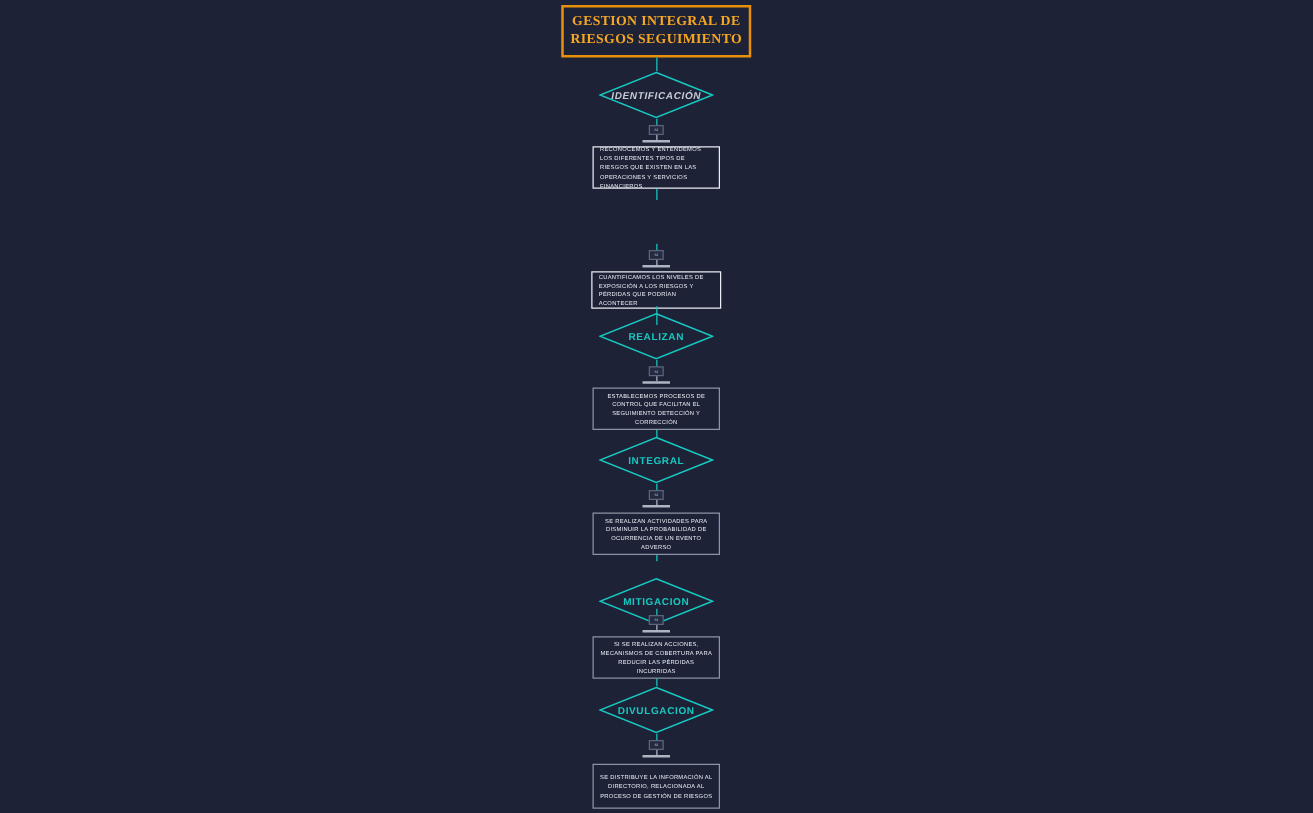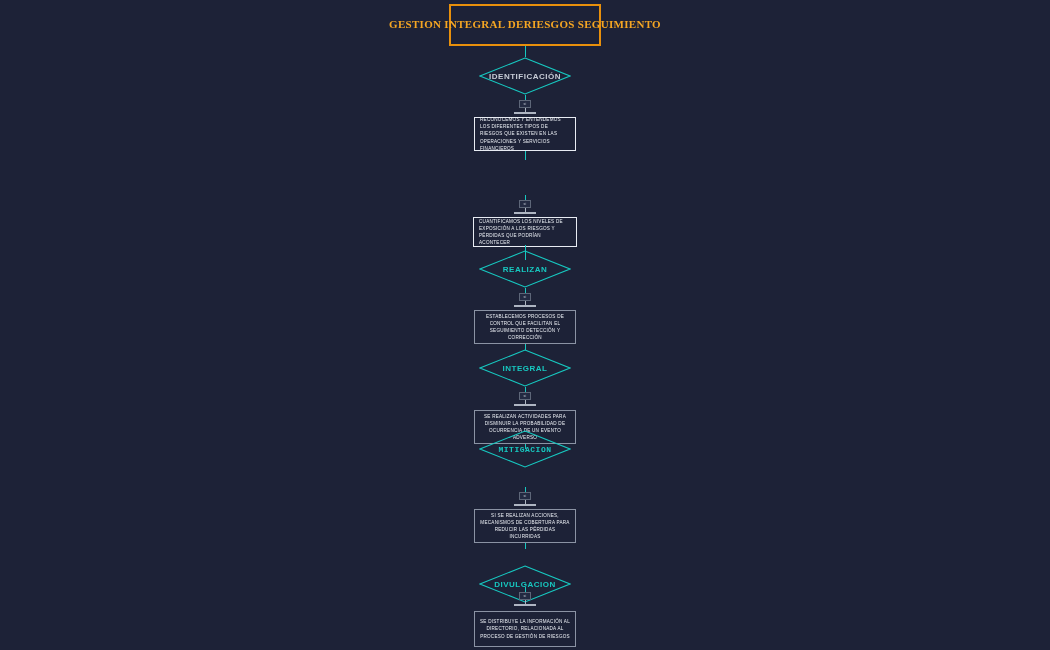--- a/index.html
+++ b/index.html
@@ -18,20 +18,21 @@
   }
 
   
   .title-box {
     position: absolute;
     left: 449px; top: 4px;
     width: 152px; height: 42px;
     border: 2px solid #e8900c;
     background: #1d2237;
     display: flex;
+    flex-direction: column;
     align-items: center;
     justify-content: center;
     text-align: center;
     line-height: 1.25;
   }
   .title-box .tline {
     font-family: "Liberation Serif", serif;
     font-weight: bold;
     font-size: 11px;
     color: #f5a623;
@@ -62,21 +63,21 @@
   }
   .diamond-label {
     position: relative;
     font-size: 8px;
     font-weight: bold;
     letter-spacing: .5px;
     color: #17c8c0;
     white-space: nowrap;
     z-index: 2;
   }
-  .diamond-wrap.selected .diamond-label { color: #c7ccd6; }
+  .diamond-wrap.selected .diamond-label { color: #c7ccd6; font-style: italic; }
 
   
   .proc {
     width: 102px;
     min-height: 30px;
     border: 1px solid #8b93a4;
     background: #1d2237;
     padding: 4px 5px;
     font-size: 4.6px;
     line-height: 1.55;
@@ -196,40 +197,40 @@
   <div class="edge-label" style="top:392px;">si</div>
   <div class="conn gray" style="top:400px;height:4px;"></div>
   <div class="conn-arrow" style="top:404px;"></div>
 
   <div class="node" style="top:410px;">
     <div class="proc center" style="height:34px;">SE REALIZAN ACTIVIDADES PARA DISMINUIR LA PROBABILIDAD DE OCURRENCIA DE UN EVENTO ADVERSO</div>
   </div>
 
   <div class="conn" style="top:444px;height:5px;"></div>
 
-  <div class="node" style="top:430px;font-family:Liberation Mono, monospace;">
+  <div class="node" style="top:462px;">
     <div class="diamond-wrap">
       <svg viewBox="0 0 92 38">
         <polygon points="46,1 91,19 46,37 1,19" fill="none" stroke="#17c8c0" stroke-width="1.1"></polygon>
       </svg>
       <span class="diamond-label">MITIGACION</span>
     </div>
   </div>
   <div class="conn" style="top:487px;height:7px;"></div>
   <div class="edge-label" style="top:492px;">si</div>
   <div class="conn gray" style="top:500px;height:4px;"></div>
   <div class="conn-arrow" style="top:504px;"></div>
 
   <div class="node" style="top:509px;">
     <div class="proc center" style="height:34px;">SI SE REALIZAN ACCIONES, MECANISMOS DE COBERTURA PARA REDUCIR LAS PÉRDIDAS INCURRIDAS</div>
   </div>
 
   <div class="conn" style="top:543px;height:6px;"></div>
 
-  <div class="node" style="top:565px;">
+  <div class="node" style="top:549px;">
     <div class="diamond-wrap">
       <svg viewBox="0 0 92 38">
         <polygon points="46,1 91,19 46,37 1,19" fill="none" stroke="#17c8c0" stroke-width="1.1"></polygon>
       </svg>
       <span class="diamond-label">DIVULGACION</span>
     </div>
   </div>
   <div class="conn" style="top:587px;height:7px;"></div>
   <div class="edge-label" style="top:592px;">si</div>
   <div class="conn gray" style="top:600px;height:4px;"></div>

